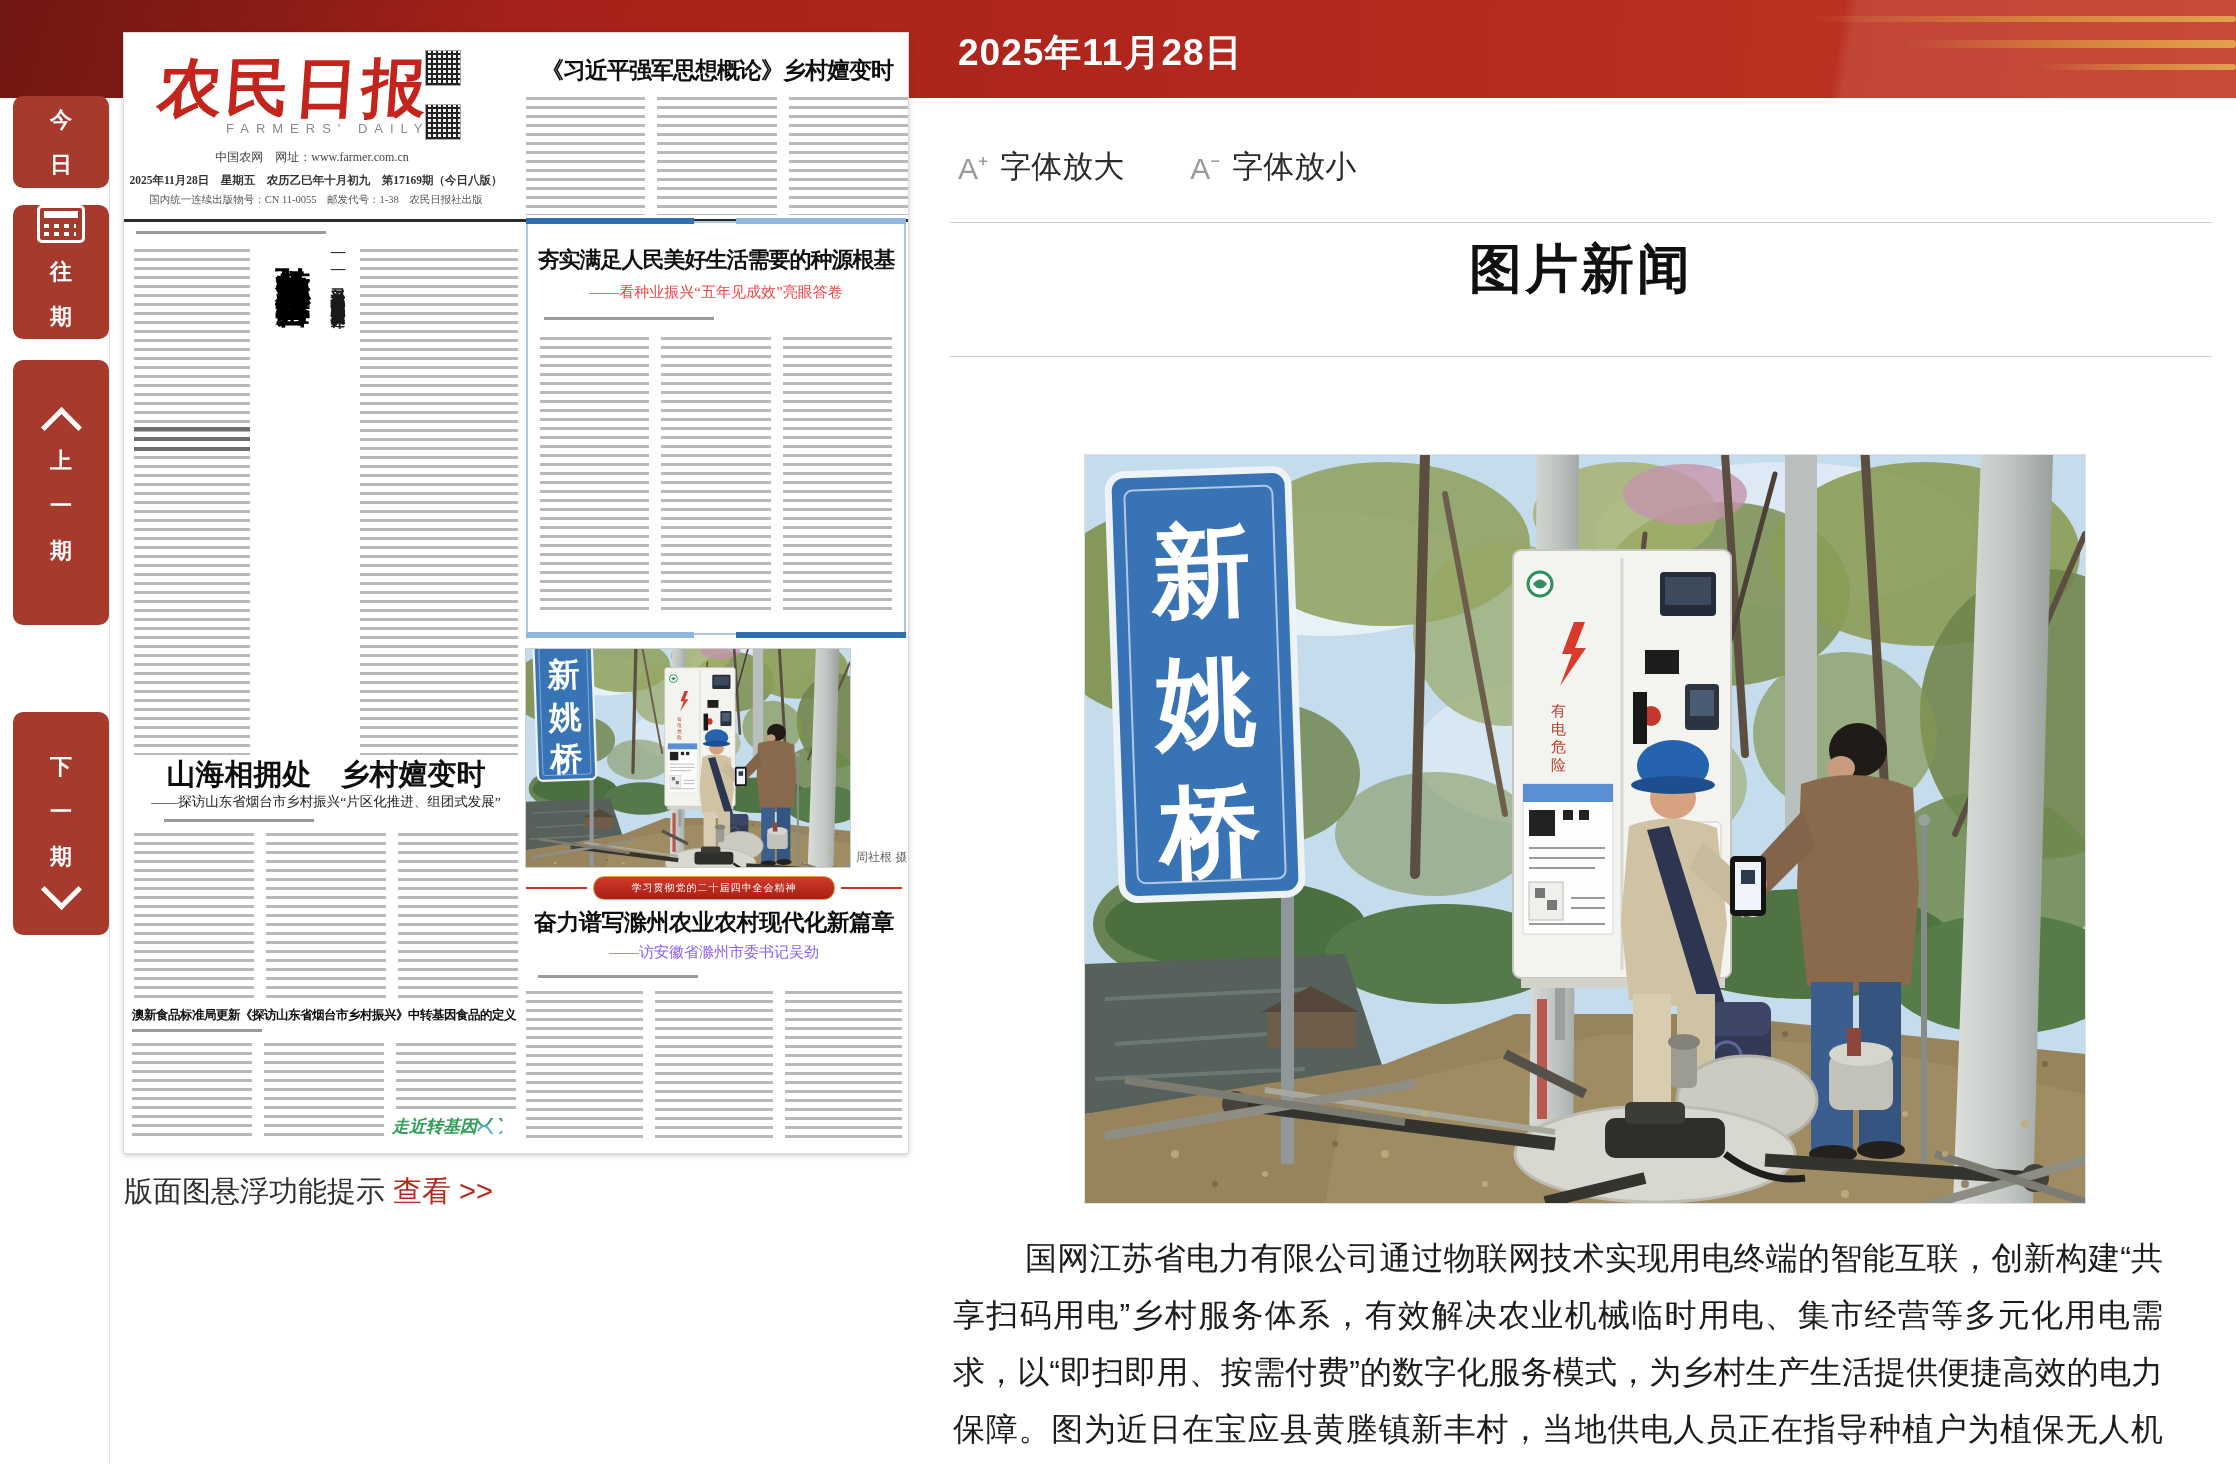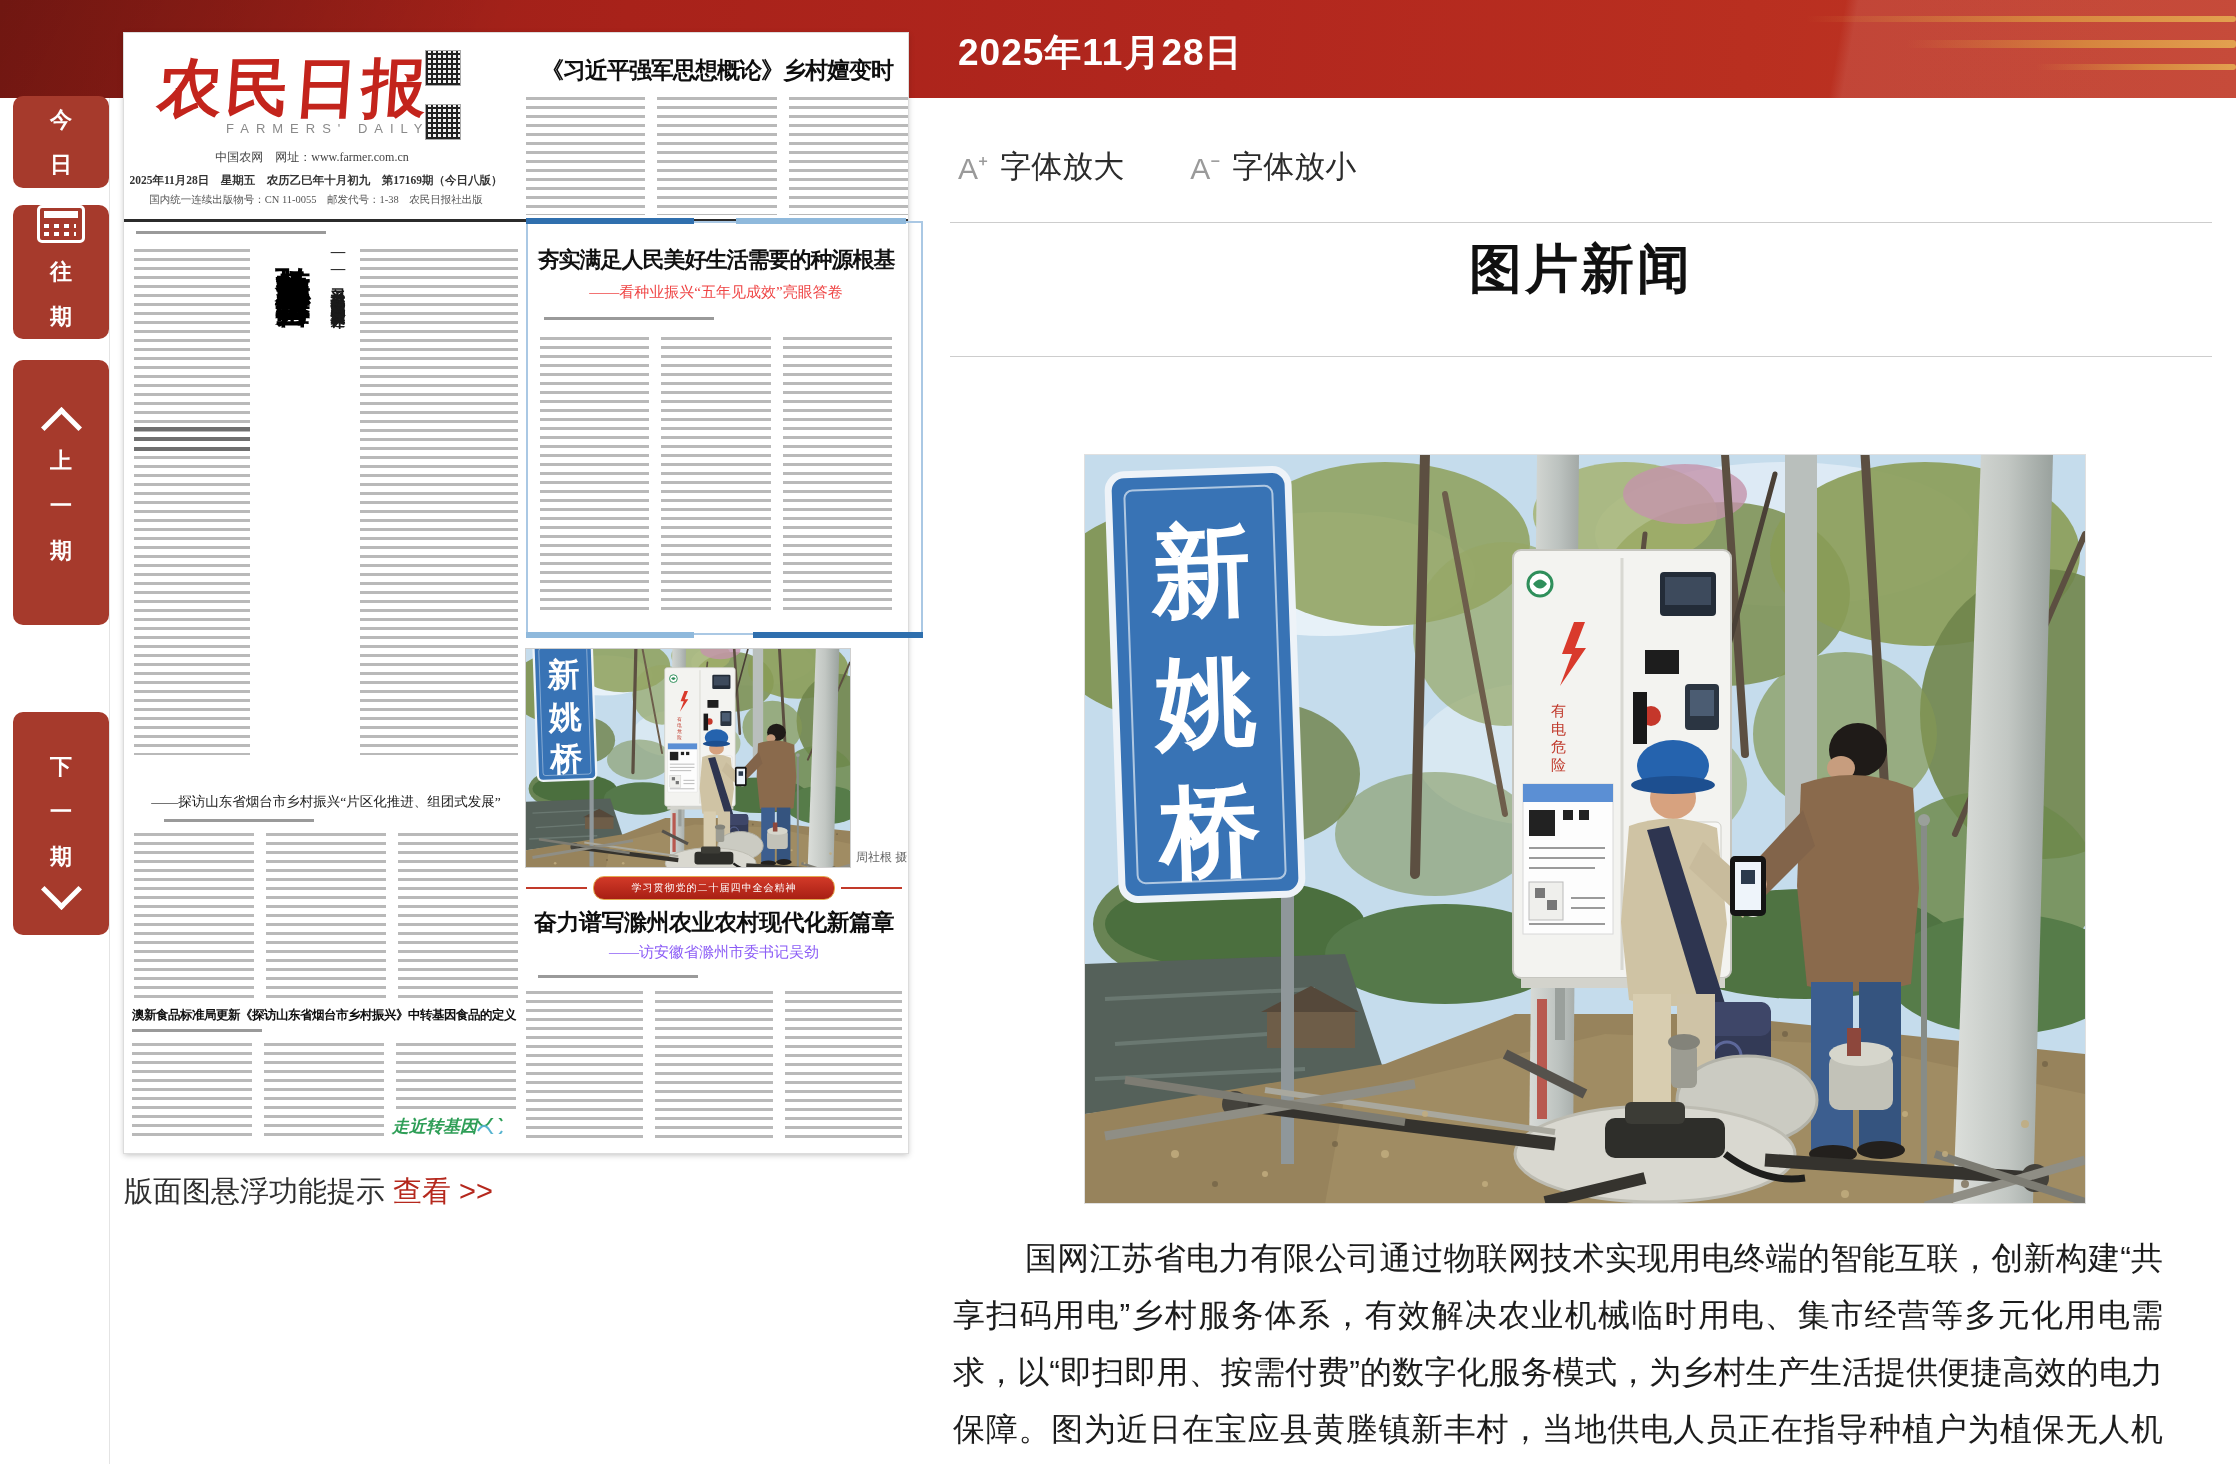--- a/index.html
+++ b/index.html
@@ -58,21 +58,21 @@
   .mtx{background-image:repeating-linear-gradient(180deg,#b9b9b9 0 3px,rgba(0,0,0,0) 3px 9px);}
   .mtx-b{background-image:repeating-linear-gradient(180deg,#6f6f6f 0 4px,rgba(0,0,0,0) 4px 10px);}
   .kick{height:10px;background-image:linear-gradient(180deg,#9a9a9a 0 3px,rgba(0,0,0,0) 3px);}
   .cols{display:flex;gap:12px;}
   .cols .col{flex:1;}
 
   .mil-head{left:402px;top:22px;width:382px;text-align:center;font-size:23px;font-weight:800;color:#0e0e0e;letter-spacing:-1px;}
   .mil-cols{left:402px;top:64px;width:382px;height:118px;}
   .mil-cols .col{height:118px;}
 
-  .seedbox{left:402px;top:188px;width:376px;height:410px;border:2px solid #aac8e4;padding-left:17px;}
+  .seedbox{left:402px;top:188px;width:376px;height:410px;border:2px solid #aac8e4;}
   .seedbox .bar{position:absolute;height:6px;}
   .bar-tl{left:-2px;top:-5px;width:168px;background:#2f6fae;}
   .bar-tr{left:208px;top:-5px;width:170px;background:#8fb9dc;}
   .bar-bl{left:-2px;bottom:-5px;width:168px;background:#8fb9dc;}
   .bar-br{right:-2px;bottom:-5px;width:170px;background:#2f6fae;}
   .seed-head{left:4px;top:22px;width:368px;text-align:center;font-size:22px;font-weight:800;color:#111;letter-spacing:-1px;}
   .seed-sub{left:4px;top:60px;width:368px;text-align:center;font-size:15px;color:#ef4444;}
   .seed-kick{left:16px;top:94px;width:170px;}
   .seed-cols{left:12px;top:114px;width:352px;height:278px;}
   .seed-cols .col{height:278px;}
@@ -386,20 +386,21 @@
     <div class="abs seed-head">夯实满足人民美好生活需要的种源根基</div>
     <div class="abs seed-sub">——看种业振兴“五年见成效”亮眼答卷</div>
     <div class="abs seed-kick kick"></div>
     <div class="abs seed-cols cols">
       <div class="col mtx"></div>
         <div class="col mtx"></div>
         <div class="col mtx"></div>
     </div>
   </div>
 
+  <div class="abs sh-head">山海相拥处　乡村嬗变时</div>
   <div class="abs sh-sub">——探访山东省烟台市乡村振兴“片区化推进、组团式发展”</div>
   <div class="abs sh-kick kick"></div>
   <div class="abs sh-cols cols">
     <div class="col mtx"></div>
       <div class="col mtx"></div>
       <div class="col mtx"></div>
   </div>
 
   <div class="abs mini-photo">
     <svg viewBox="0 0 1000 750" preserveAspectRatio="xMidYMid slice">

